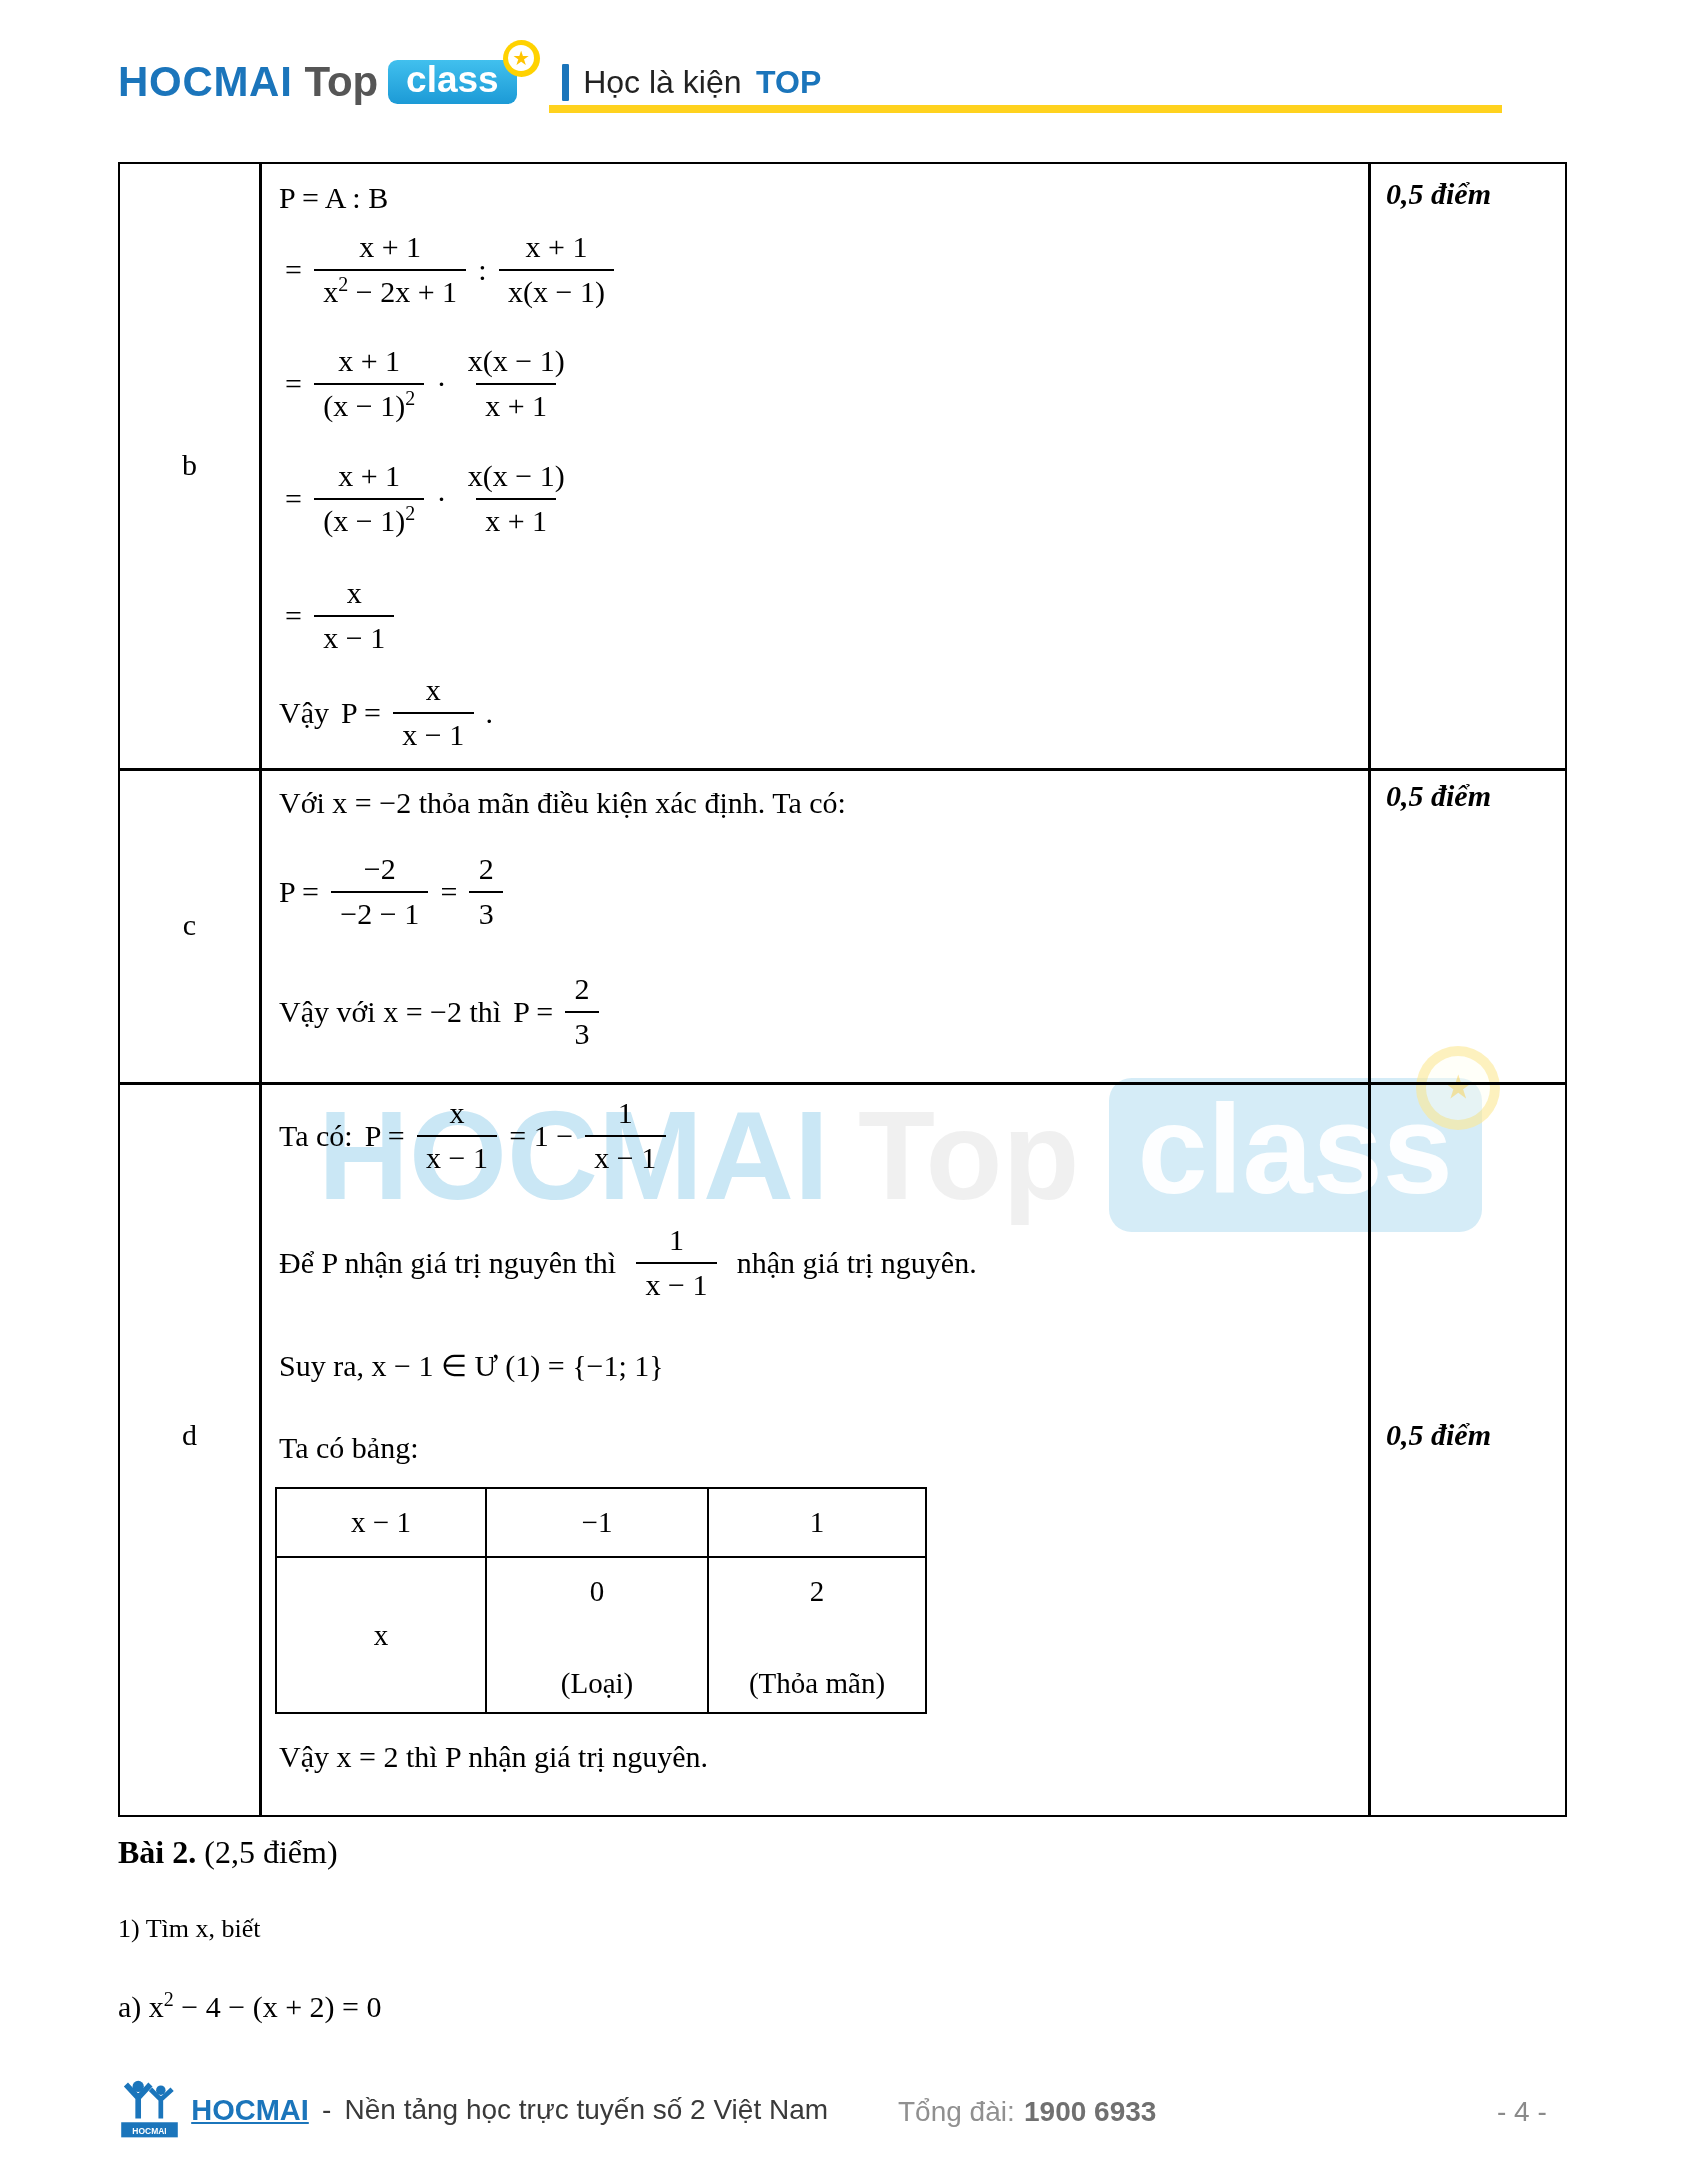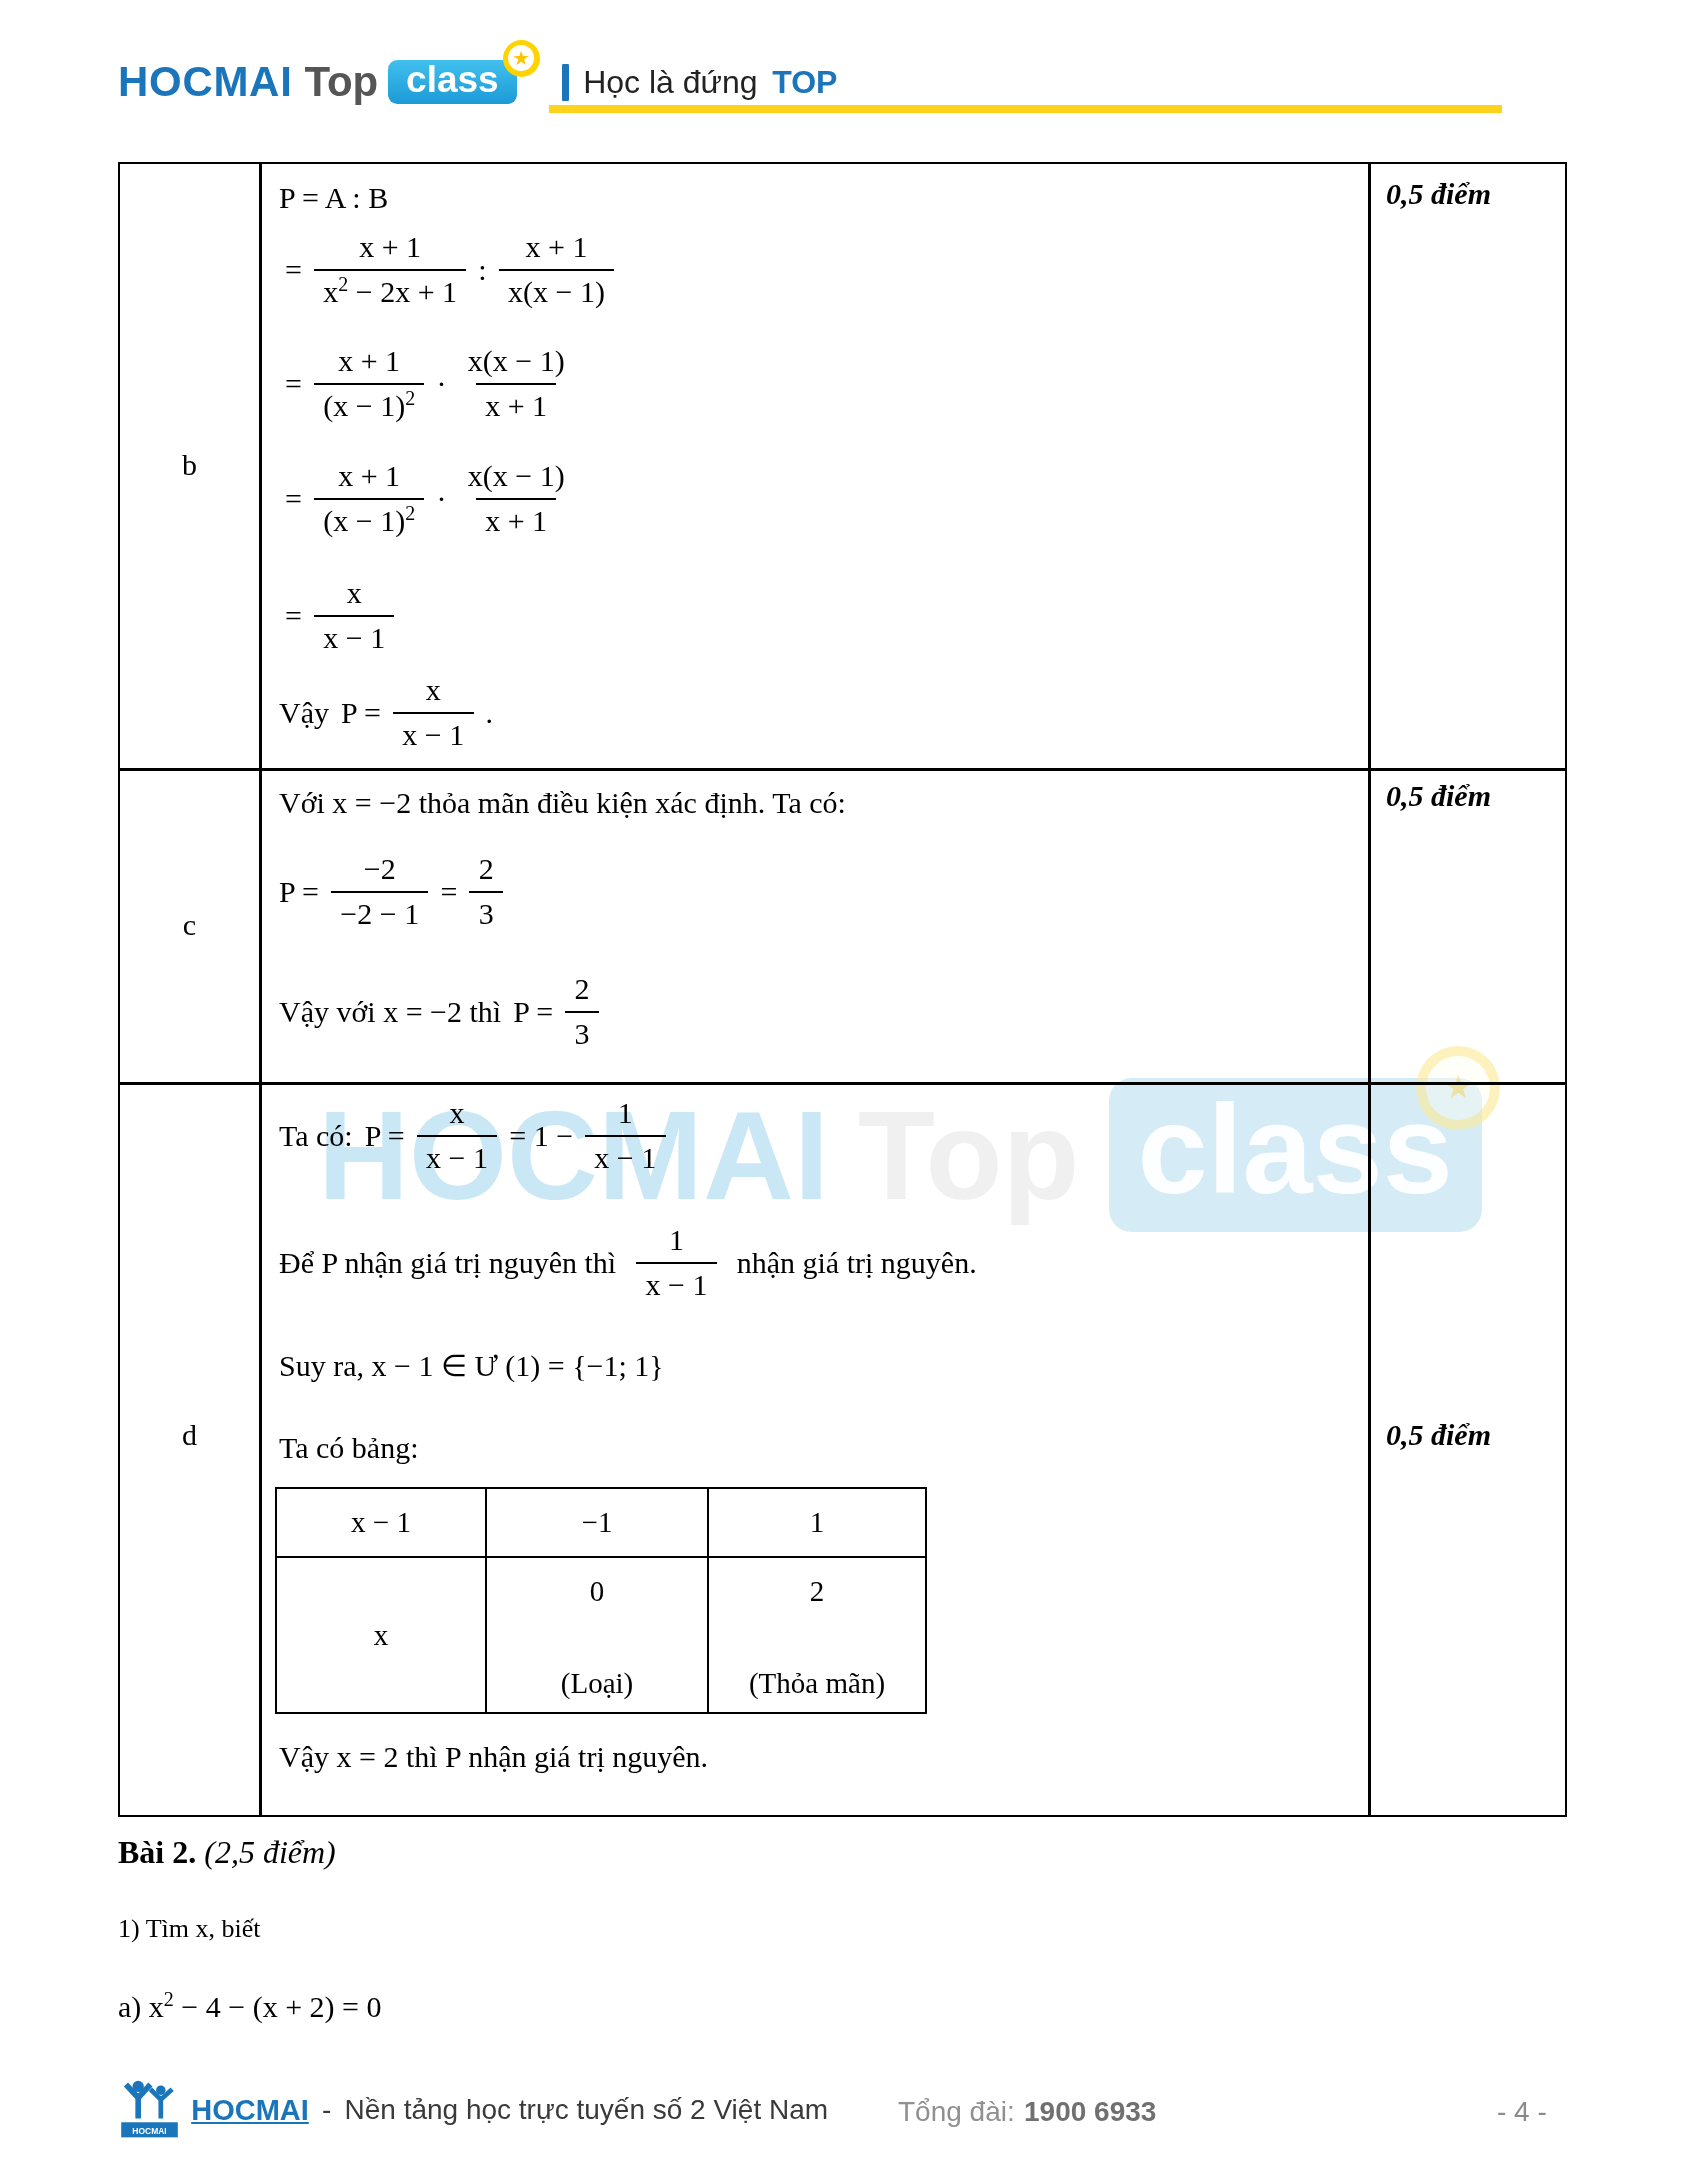--- a/index.html
+++ b/index.html
@@ -52,21 +52,21 @@
           display:grid;grid-template-columns:210px 222px 216px;grid-template-rows:69px 154px;
           font-size:29px;background:transparent;}
   .itable .cell{border-right:2.6px solid #000;border-bottom:2.6px solid #000;
           display:flex;align-items:center;justify-content:center;}
   .itable .cell.last{border-right:none;}
   .itable .cell.bot{border-bottom:none;}
   .itable .vcell{flex-direction:column;justify-content:space-between;padding:17px 0 12px 0;box-sizing:border-box;}
   
   .bai2{position:absolute;left:118px;top:1834px;font-size:32px;}
   .bai2 .t{font-weight:bold;}
-  .bai2 .p{font-style:italic;}
+  .bai2 .p{}
   .item1{position:absolute;left:118px;top:1914px;font-size:26px;}
   .itema{position:absolute;left:118px;top:1990px;font-size:30px;}
   
   .footer-left{position:absolute;left:121px;top:2077px;display:flex;align-items:center;gap:13.2px;
                font-family:"Liberation Sans", sans-serif;font-size:28px;color:#3a3a3a;}
   .flogo{width:57px;height:66px;}
   .fbrand{font-size:29px;font-weight:bold;color:#1b75bb;text-decoration:underline;}
   .hotline{position:absolute;left:898px;top:2096px;display:flex;gap:9.3px;align-items:center;
            font-family:"Liberation Sans", sans-serif;font-size:28px;color:#909090;}
   .hotline .num{font-weight:bold;color:#707070;}
@@ -83,21 +83,21 @@
     <span class="b2">Top</span>
     <span class="chip">
       <span>class</span>
       <span class="badge">
         <span class="inner">★</span>
       </span>
     </span>
   </div>
   <div class="tagline">
     <span class="bar"></span>
-    <span>Học là đứng</span>
+    <span>Học là kiện</span>
     <span class="top">TOP</span>
   </div>
   <div class="rule"></div>
 
   <div class="watermark">
     <span class="w1">HOCMAI</span>
     <span class="w2">Top</span>
     <span class="wchip">
       <span>class</span>
       <span class="wbadge">

